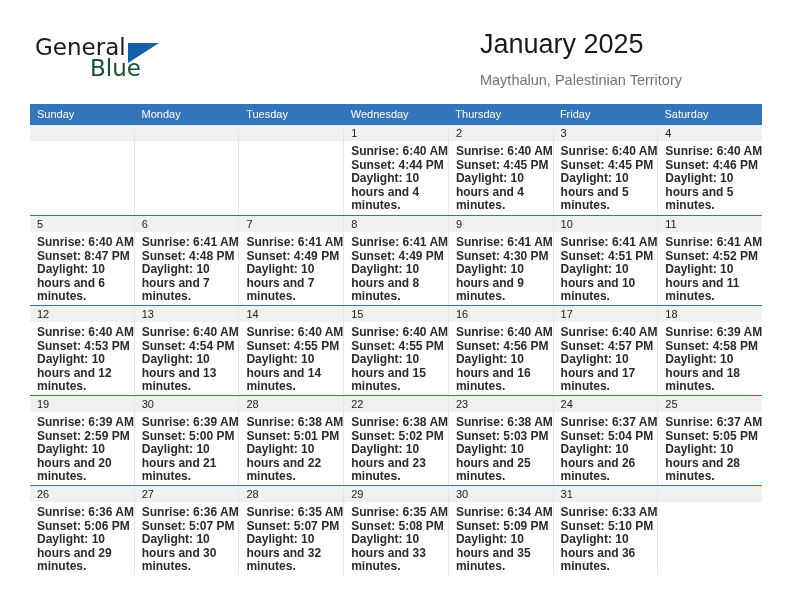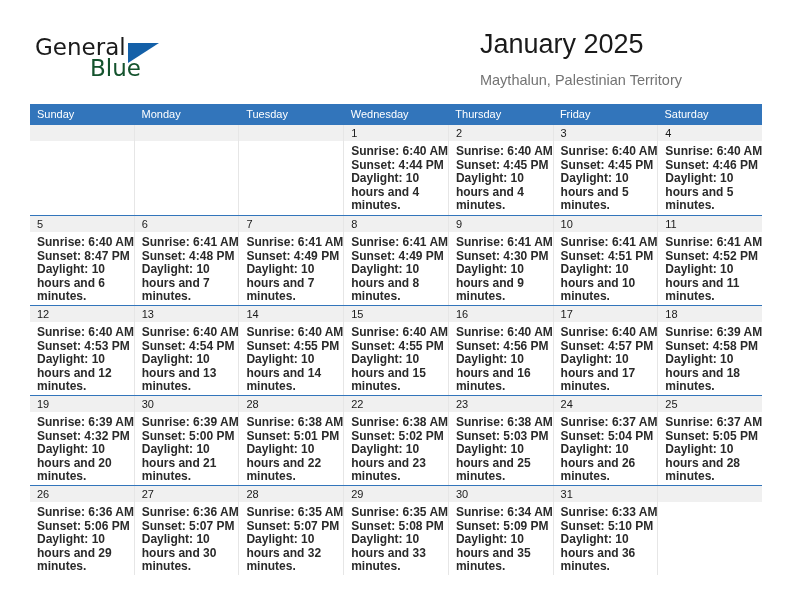--- a/index.html
+++ b/index.html
@@ -338,21 +338,21 @@
               <div>Sunset: 4:58 PM</div>
               <div class="daylight">Daylight: 10 hours and 18 minutes.</div>
             </div>
           </div>
         </div>
         <div class="week">
           <div class="cell">
             <div class="daynum">19</div>
             <div class="info">
               <div>Sunrise: 6:39 AM</div>
-              <div>Sunset: 4:32 PM</div>
+              <div>Sunset: 2:59 PM</div>
               <div class="daylight">Daylight: 10 hours and 20 minutes.</div>
             </div>
           </div>
           <div class="cell">
             <div class="daynum">30</div>
             <div class="info">
               <div>Sunrise: 6:39 AM</div>
               <div>Sunset: 5:00 PM</div>
               <div class="daylight">Daylight: 10 hours and 21 minutes.</div>
             </div>

